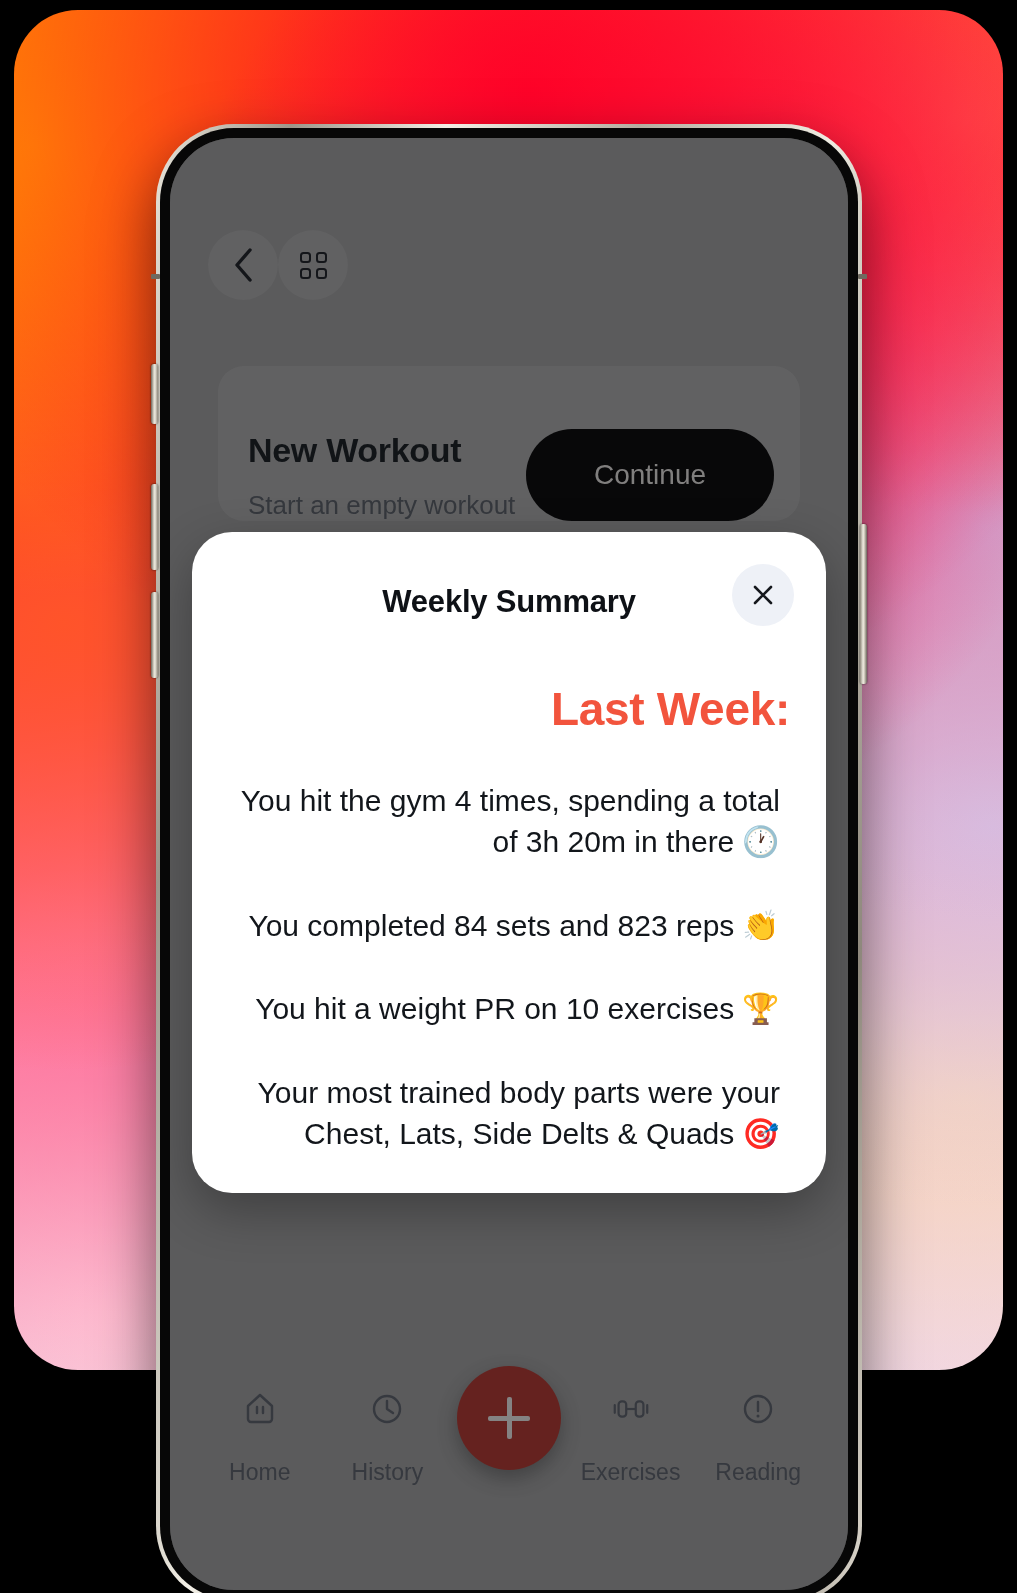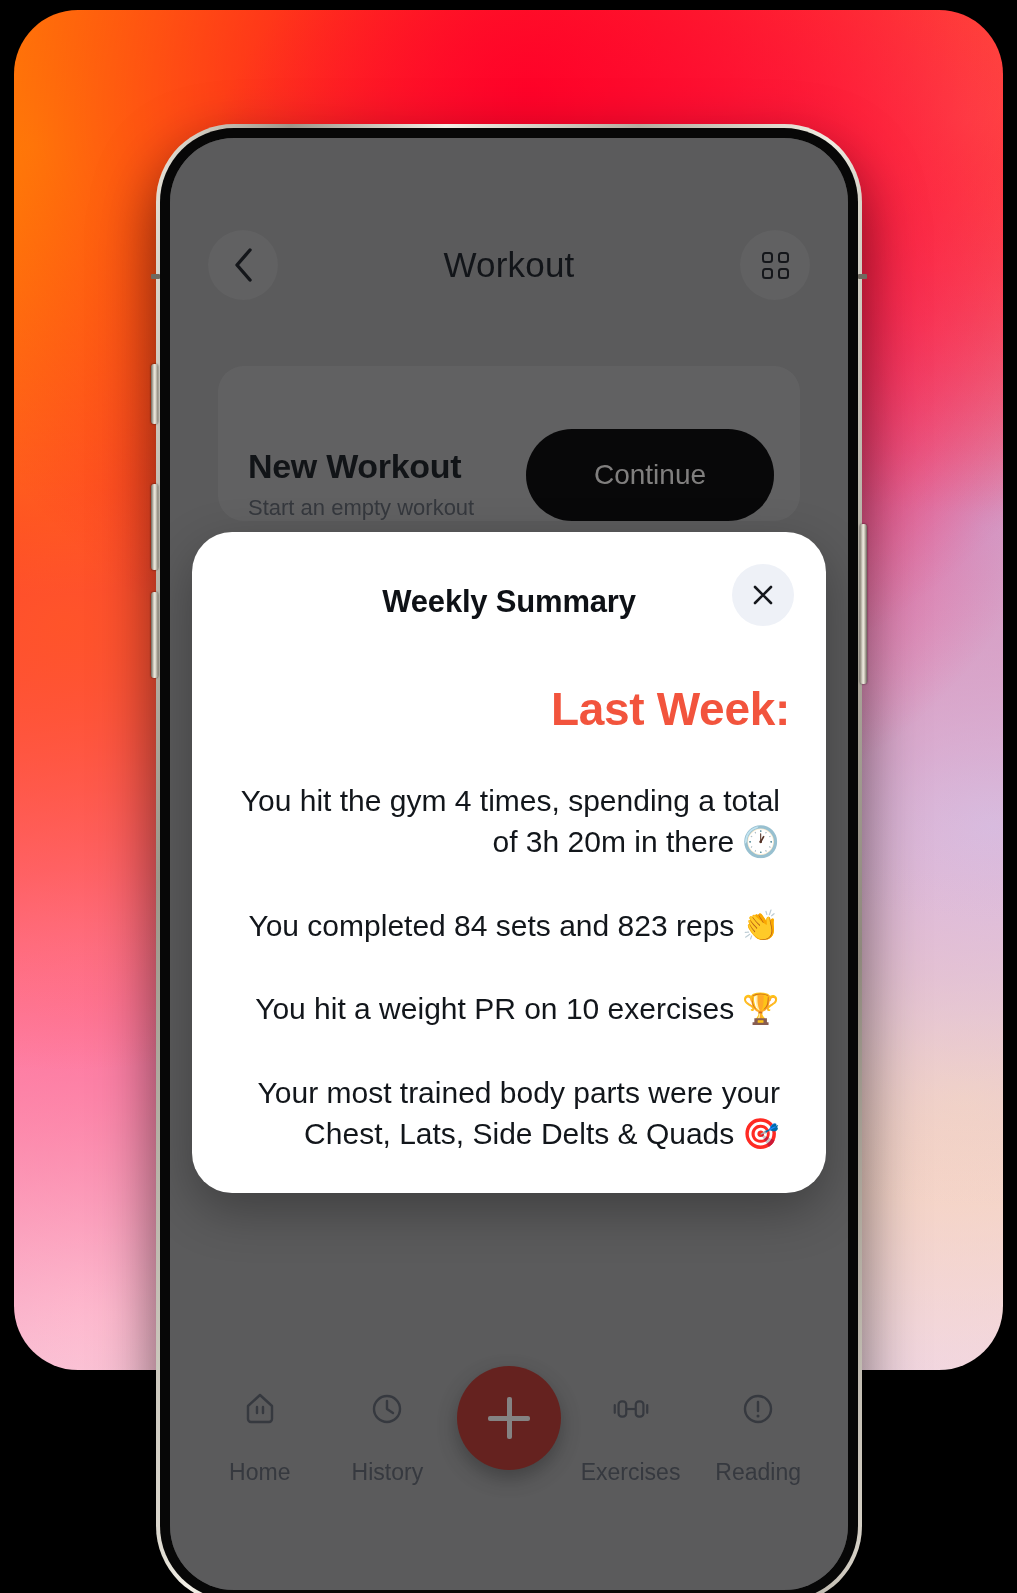--- a/index.html
+++ b/index.html
@@ -95,21 +95,21 @@
   
   #new-workout-card{
     position:absolute; top:228px; left:48px; right:48px;
     height:155px; border-radius:26px;
     background:rgba(255,255,255,.10);
     display:flex; align-items:flex-end; z-index:5;
     padding:0 0 0 30px;
   }
   #nw-texts{ flex:1; }
   #nw-title{ font-size:34px; font-weight:bold; color:#101418; letter-spacing:-.3px;}
-  #nw-sub{ font-size:22px; color:#4b5058; margin-top:9px; }
+  #nw-sub{ font-size:26px; color:#4b5058; margin-top:20px; }
   #continue-btn{
     width:248px; height:92px; margin-right:26px;
     border-radius:46px; background:#000000;
     display:flex; align-items:center; justify-content:center;
     color:#c9c6c4; font-size:28px; cursor:pointer;
   }
 
   
   #card-grid{
     position:absolute; top:420px; left:48px; right:48px; z-index:5;
@@ -193,21 +193,20 @@
 
   <div id="phone-black">
     <div id="screen">
 
       <div id="app-header">
         <div class="round-btn" id="back-btn">
           <svg width="22" height="36" viewBox="0 0 22 36">
             <path d="M18 3 L5 18 L18 33" fill="none" stroke="#15181d" stroke-width="3.4" stroke-linecap="round" stroke-linejoin="round"></path>
           </svg>
         </div>
-        <div id="app-title">Workout</div>
         <div class="round-btn" id="grid-btn">
           <span class="gicon">
             <i></i>
               <i></i>
               <i></i>
               <i></i>
           </span>
         </div>
       </div>
 

